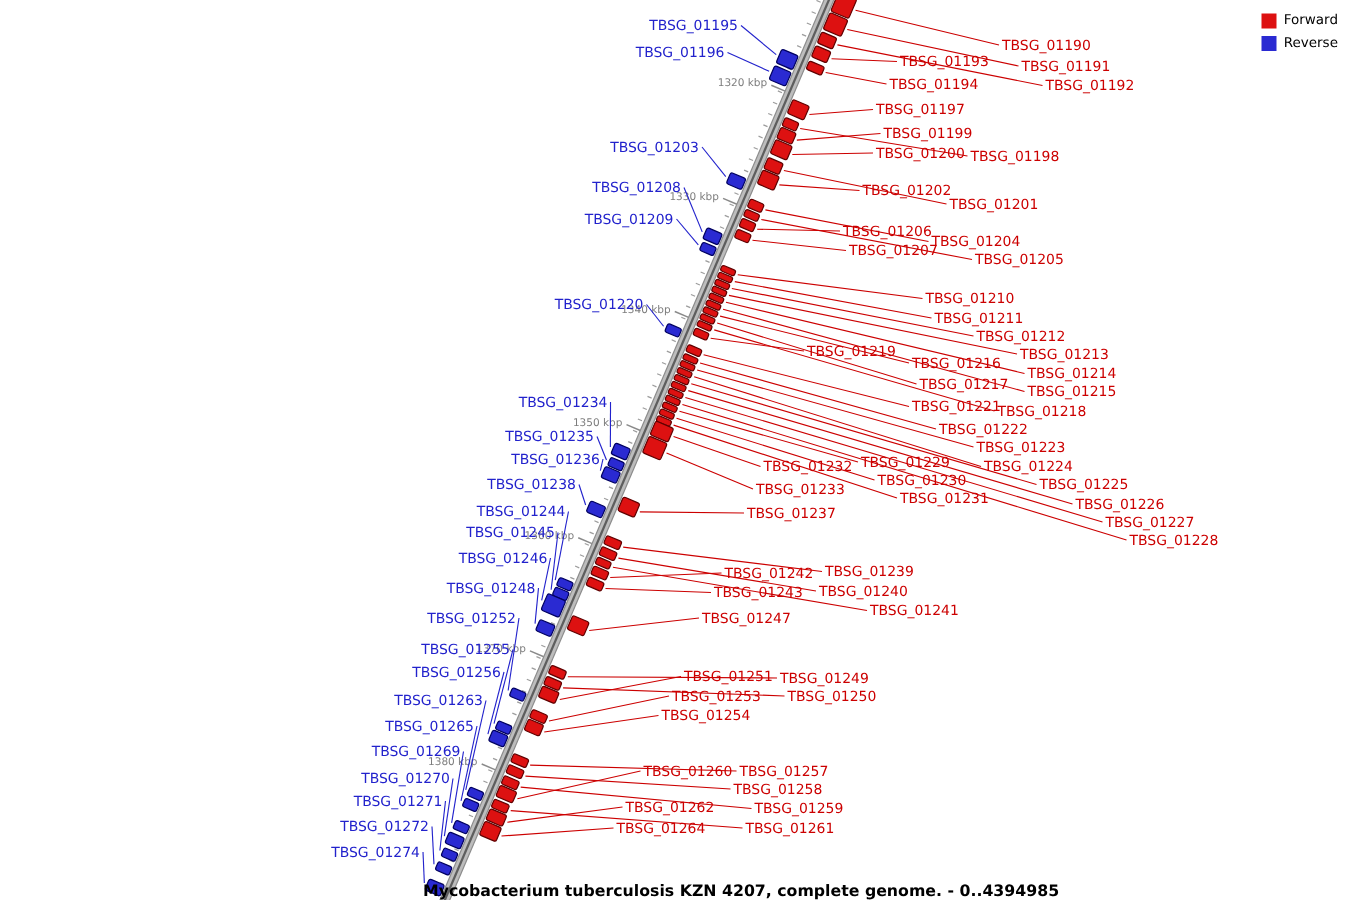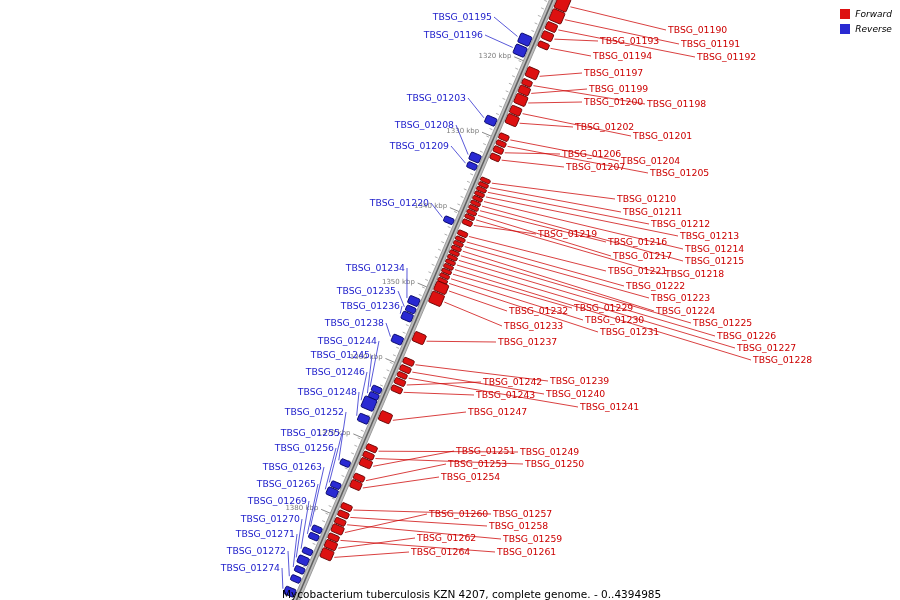--- a/index.html
+++ b/index.html
@@ -2,25 +2,25 @@
 <html><head>
 <meta charset="utf-8">
 <style>
   html,body{margin:0;padding:0;}
   body{
     width:900px;height:600px;background:#ffffff;position:relative;overflow:hidden;
     font-family:"DejaVu Sans","Liberation Sans",sans-serif;
   }
   #diagram{position:absolute;left:0;top:0;}
   .legend{position:absolute;top:9px;right:8px;}
-  .legend-row{display:flex;align-items:center;justify-content:flex-start;gap:5px;margin-bottom:5px;font-style:italic;}
+  .legend-row{display:flex;align-items:center;justify-content:flex-start;gap:5px;margin-bottom:5px;}
   .swatch{width:10px;height:10px;display:inline-block;}
   .legend-label{font-size:9px;color:#000;line-height:10px;}
   .footer-title{
-    position:absolute;left:282px;top:588px;font-size:10.5px;font-weight:normal;color:#000;
+    position:absolute;left:282px;top:588px;font-size:10.5px;font-weight:bold;color:#000;
     white-space:nowrap;
   }
   svg text{font-family:"DejaVu Sans","Liberation Sans",sans-serif;}
 </style>
 </head>
 <body>
 
 <svg id="diagram" width="900" height="600" viewBox="0 0 900 600">
     <line x1="550.2911732152538" y1="-6.087071161343252" x2="547.5318819695171" y2="-7.2644885984491285" stroke="#9c9c9c" stroke-width="0.8"></line>
     <line x1="547.0728988871645" y1="1.454991577003648" x2="544.3136076414278" y2="0.277574139897772" stroke="#9c9c9c" stroke-width="0.8"></line>

